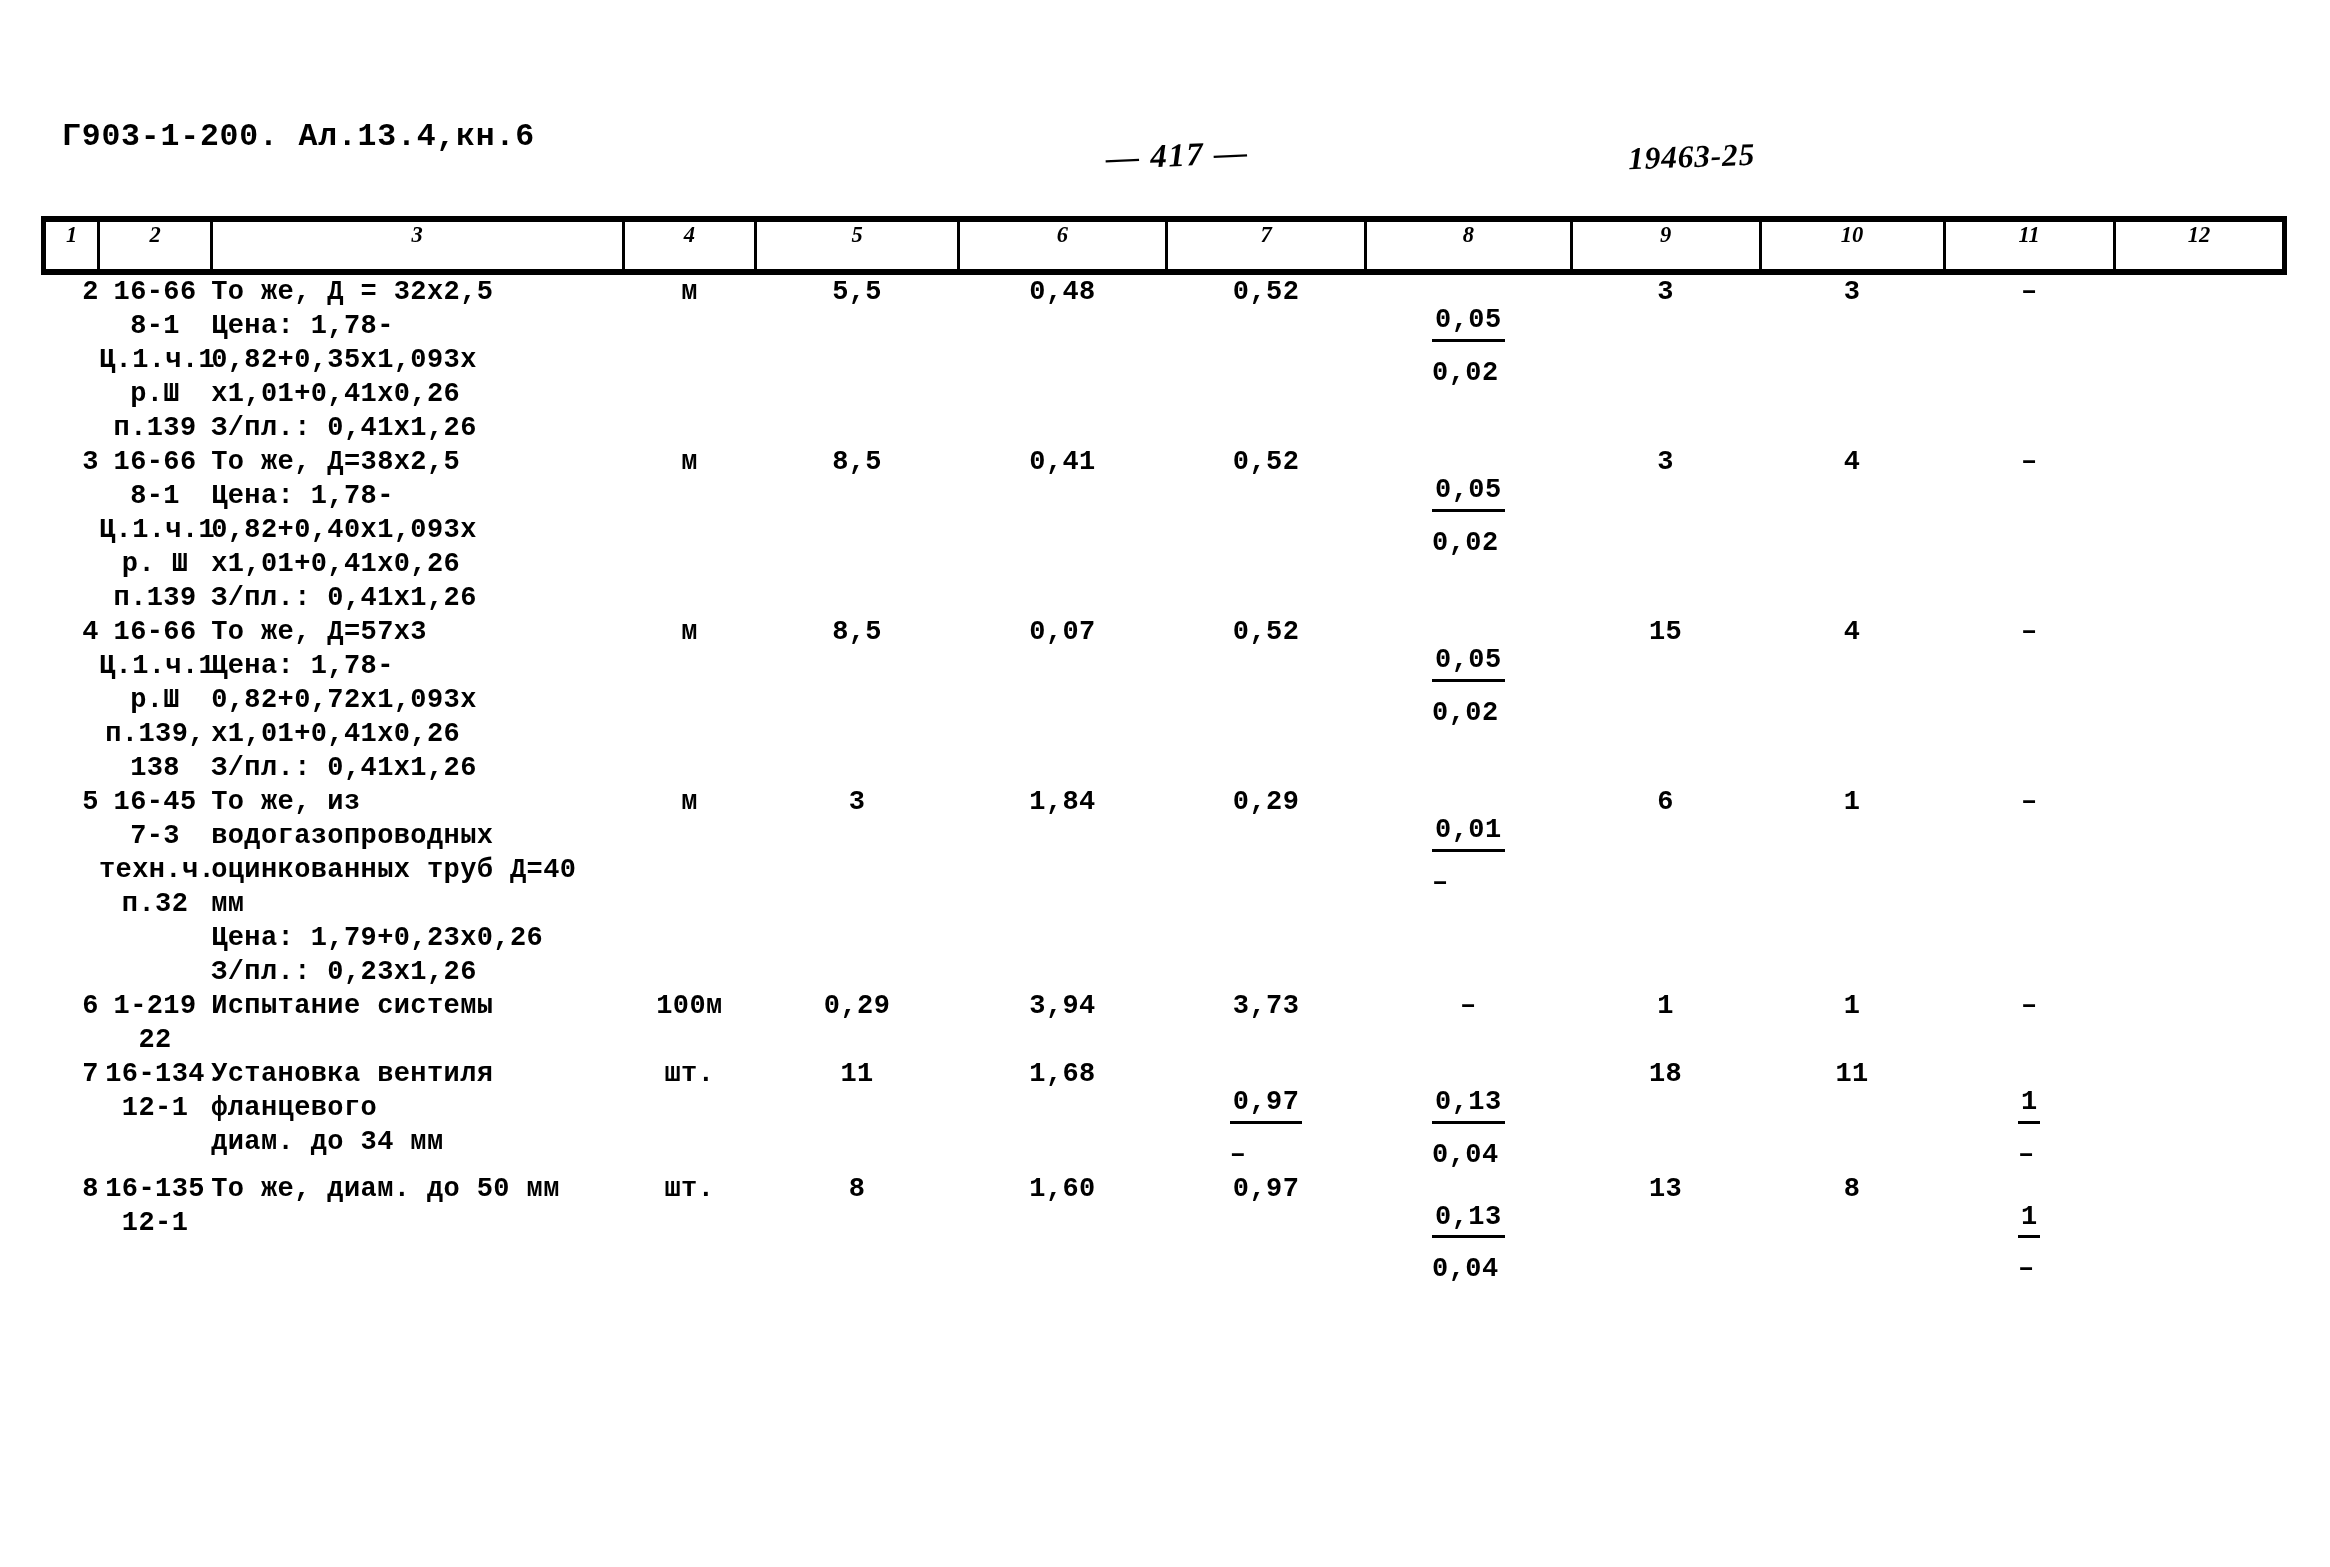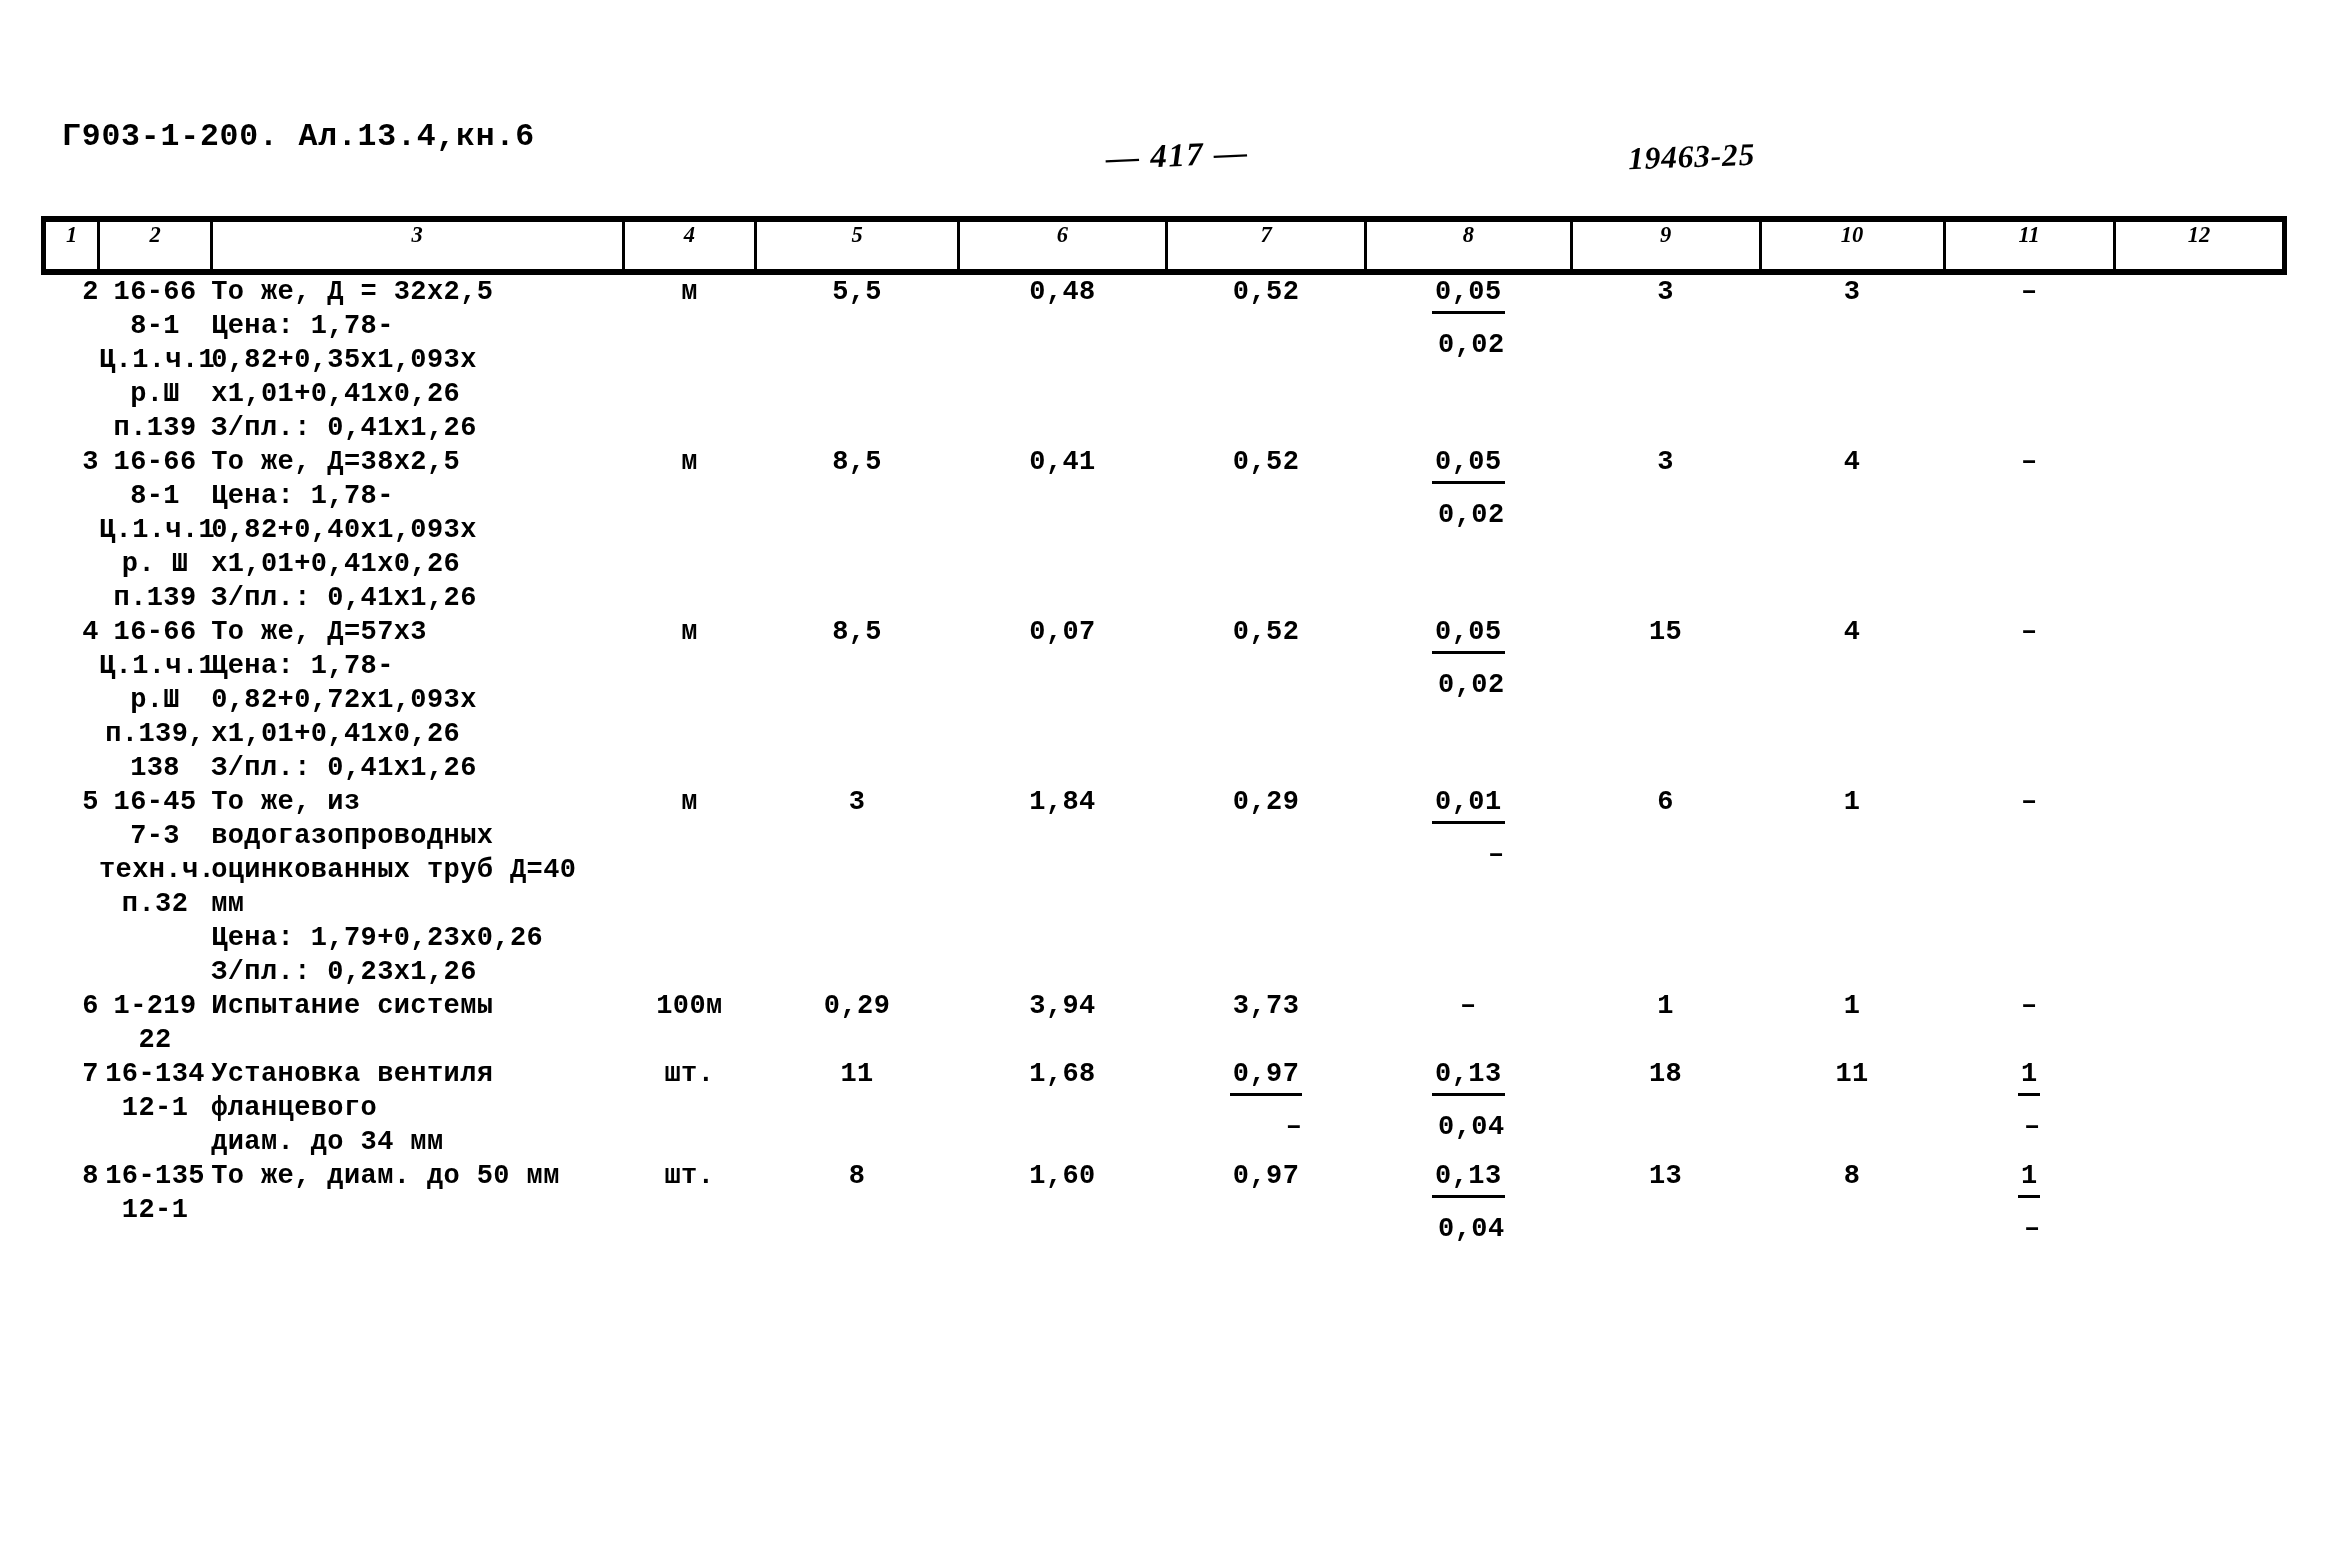--- a/index.html
+++ b/index.html
@@ -104,22 +104,23 @@
   }
   .c-num   { text-align: right;  padding-right: 10.5px; white-space: nowrap; }
   .c-code  { text-align: center;   padding-left: 10.5px;  white-space: pre-line; }
   .c-desc  { text-align: left;   padding-left: 22.5px;  white-space: pre-line; margin-left: 45px; }
   .c-unit  { text-align: center; white-space: nowrap; }
   .c-val   { text-align: center; white-space: nowrap; }
 
   
   .frac {
     display: inline-block;
-    text-align: right;
+    text-align: left;
     line-height: 34px;
+    margin-top: 28px;
   }
   .frac .num {
     display: block;
     border-bottom: 3px solid #000;
     padding: 0 3px 1.5px 3px;
   }
   .frac .den {
     display: block;
     padding-top: 14px;
   }

